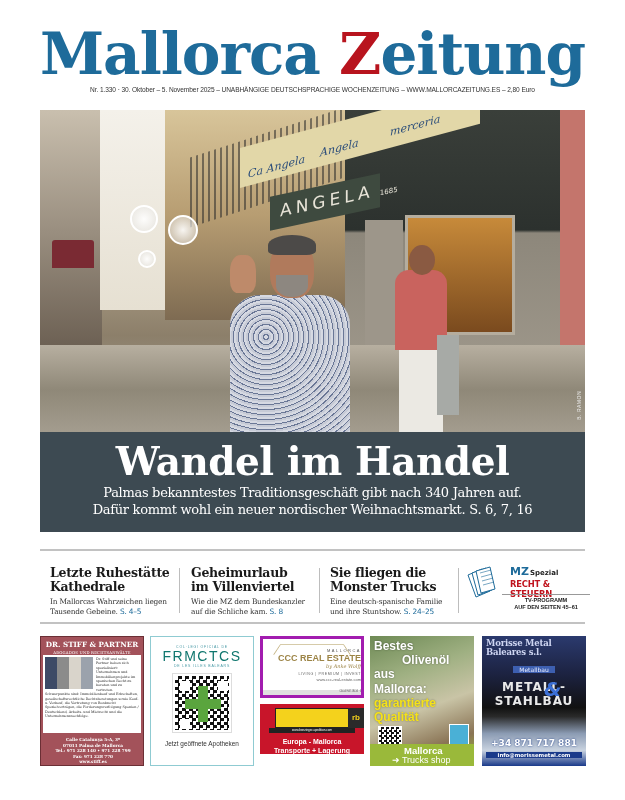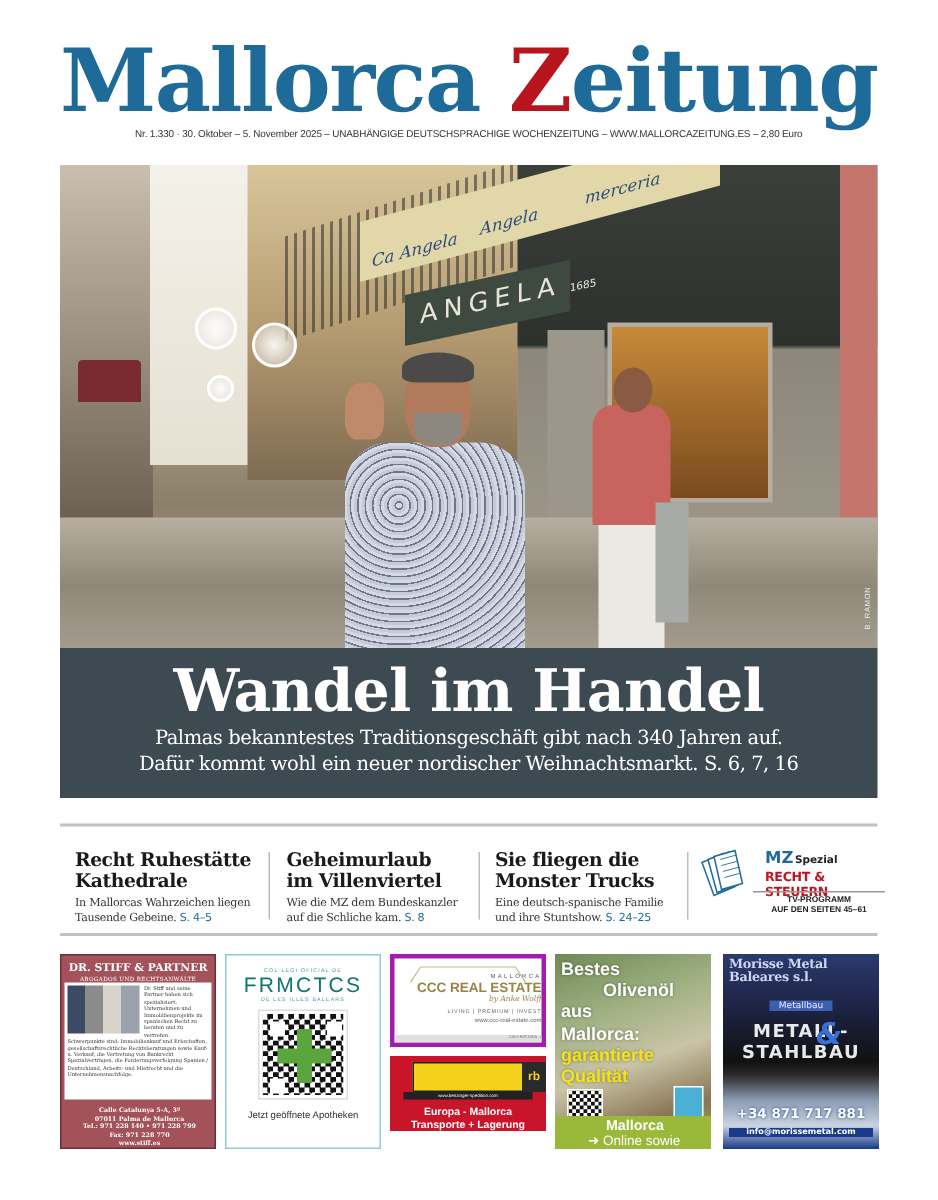--- a/index.html
+++ b/index.html
@@ -200,21 +200,21 @@
 
 <section class="headline-band">
   <h2 class="headline">Wandel im Handel</h2>
   <div class="subhead">Palmas bekanntestes Traditionsgeschäft gibt nach 340 Jahren auf.</div>
   <div class="subhead"><span>Dafür kommt wohl ein neuer nordischer Weihnachtsmarkt.</span><span class="ref">S. 6, 7, 16</span></div>
 </section>
 
 <div class="rule" style="top:549px;"></div>
 
 <article class="teaser" style="left:50px;width:125px;">
-  <h3><span>Recht Ruhestätte</span><br><span>Kathedrale</span></h3>
+  <h3><span>Letzte Ruhestätte</span><br><span>Kathedrale</span></h3>
   <p><span>In Mallorcas Wahrzeichen liegen</span><br><span>Tausende Gebeine.</span> <span class="ref">S. 4–5</span></p>
 </article>
 <div class="vsep" style="left:179px;"></div>
 <article class="teaser" style="left:191px;width:130px;">
   <h3><span>Geheimurlaub</span><br><span>im Villenviertel</span></h3>
   <p><span>Wie die MZ dem Bundeskanzler</span><br><span>auf die Schliche kam.</span> <span class="ref">S. 8</span></p>
 </article>
 <div class="vsep" style="left:319px;"></div>
 <article class="teaser" style="left:330px;width:130px;">
   <h3><span>Sie fliegen die</span><br><span>Monster Trucks</span></h3>
@@ -289,21 +289,21 @@
     <span class="r">Olivenöl</span><br>
     <span>aus</span><br>
     <span>Mallorca:</span><br>
     <span class="y">garantierte</span><br>
     <span class="y">Qualität</span>
   </div>
   <div class="qr"></div>
   <div class="badge"></div>
   <div class="foot">
     <span class="a">Mallorca</span>
-    <span class="b"><span>➜ </span><span>Online sowie</span></span>
+    <span class="b"><span>➜ </span><span>Trucks shop</span></span>
   </div>
 </div>
 
 <div class="ad ad-metal">
   <div class="n1"><span>Morisse Metal</span><br><span>Baleares s.l.</span></div>
   <div class="mb">Metallbau</div>
   <div class="big">
     <span>METALL-</span><br>
     <span>STAHLBAU</span>
     <span class="amp">&amp;</span>

